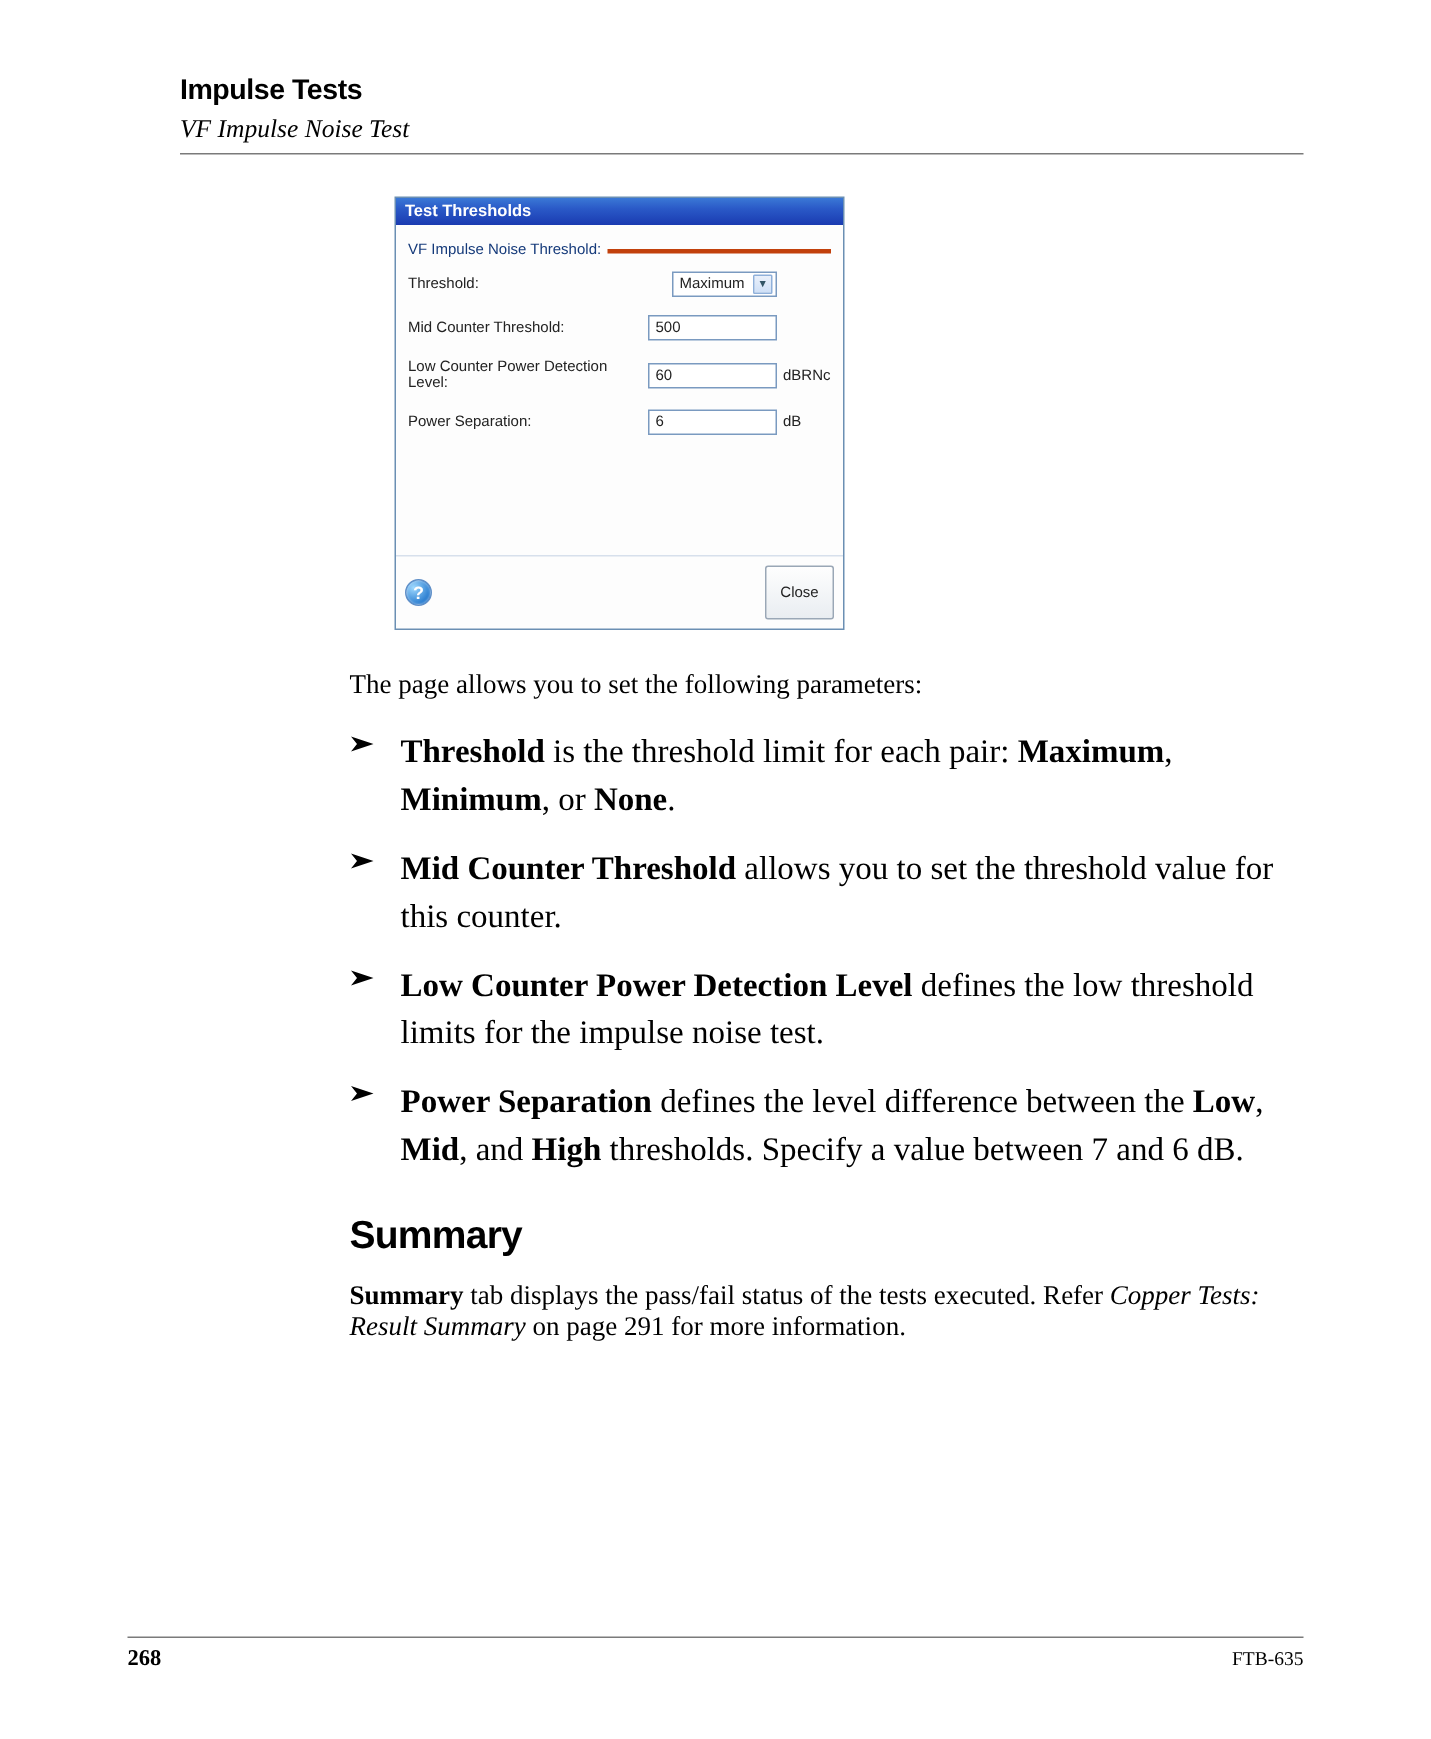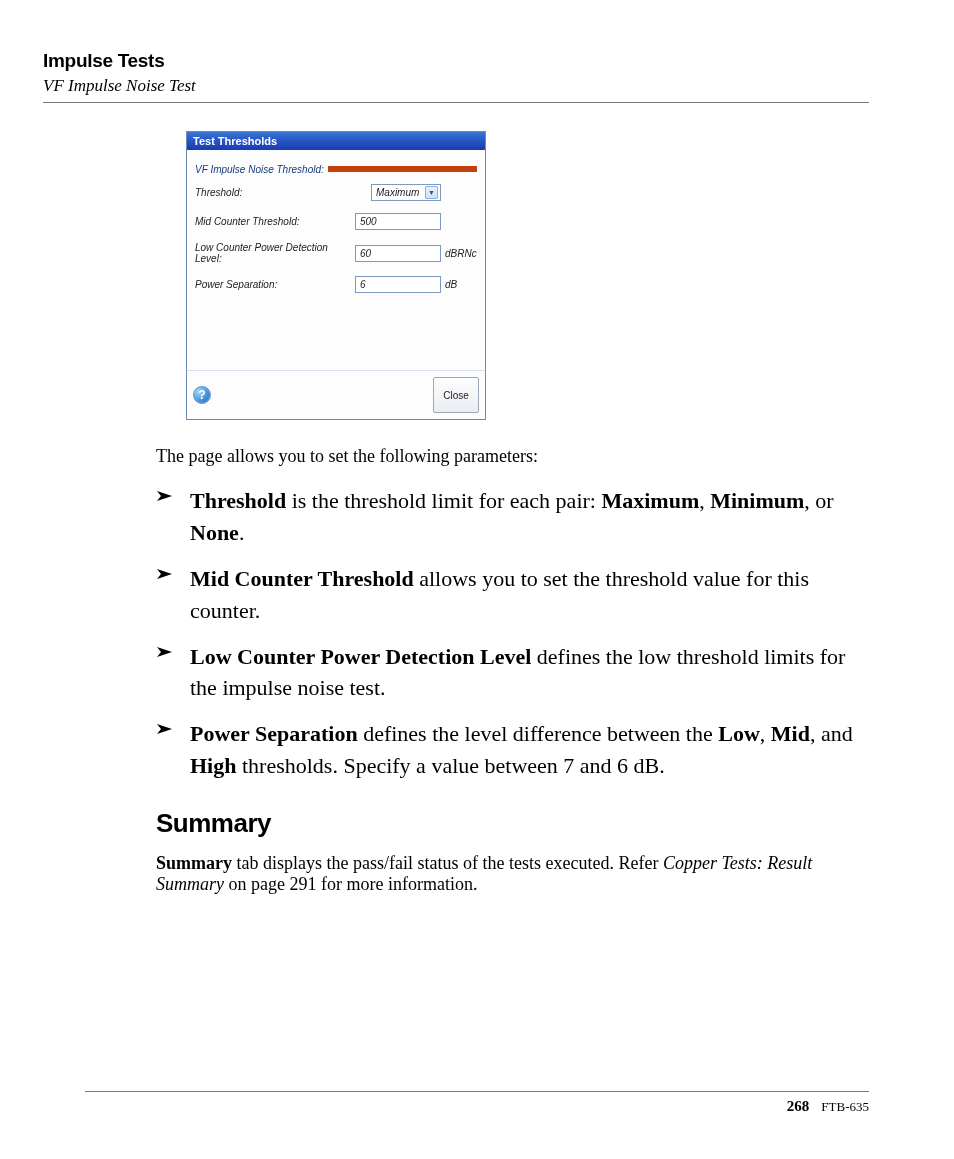--- a/index.html
+++ b/index.html
@@ -5,21 +5,21 @@
   * { box-sizing: border-box; }
   body {
     margin: 0;
     padding: 0;
     font-family: Georgia, "Times New Roman", serif;
     background: #fff;
     color: #000;
     width: 954px;
   }
   .page {
-    padding: 50px 85px 40px 43px;
+    padding: 50px 85px 40px 120px;
     position: relative;
     min-height: 1159px;
   }
   .header {
     margin-bottom: 6px;
   }
   .header-title {
     font-family: Verdana, Arial, sans-serif;
     font-weight: bold;
     font-size: 19px;
@@ -57,24 +57,23 @@
     font-weight: bold;
     font-size: 11px;
   }
   .dialog-body {
     padding: 6px 8px 6px 8px;
     position: relative;
     min-height: 220px;
   }
   .fieldset {
     position: relative;
-    border-top: 6px solid #c2410c;
+    border-top: 3px solid #c2410c;
     margin: 10px 0 0 0;
     padding-top: 0;
-    font-style: italic;
   }
   .fieldset-legend {
     position: absolute;
     top: -8px;
     left: 0;
     background: #fdfdfd;
     color: #153a7a;
     padding-right: 4px;
     font-size: 10px;
   }
@@ -178,21 +177,21 @@
   .footer {
     position:absolute;
     left:85px;
     right:85px;
     bottom:44px;
   }
   .footer-hr {
     border:none;border-top:1.5px solid #7a7a7a;margin:0 0 6px 0;
   }
   .footer-row {
-    display:flex;justify-content:flex-end;align-items:baseline;
+    display:flex;justify-content:space-between;align-items:baseline;
     font-size:15px;
     gap:12px;
   }
   .page-num { font-weight:bold; }
   .product { font-size:13px; }
   b { font-weight:bold; }
   i { font-style:italic; }
 </style>
 </head>
 <body>

